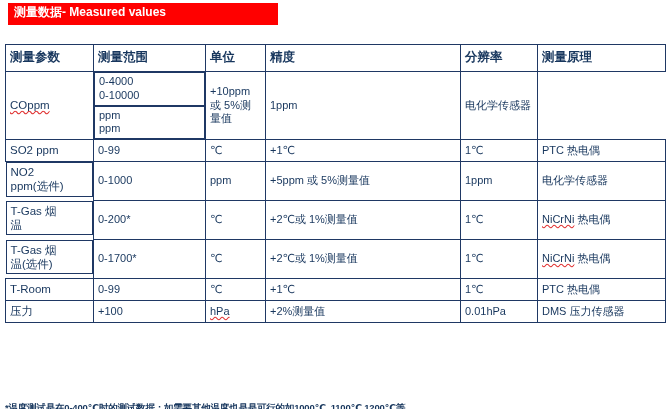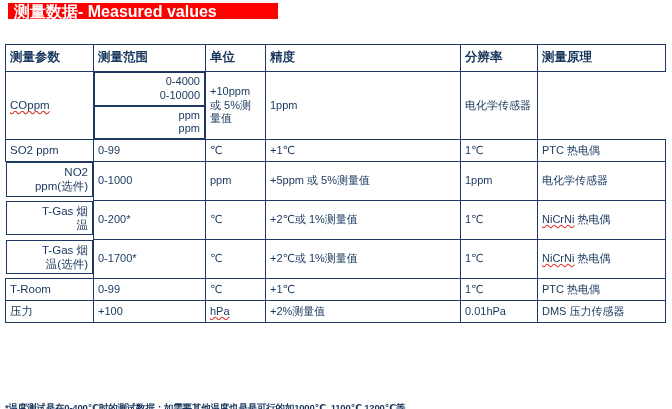--- a/index.html
+++ b/index.html
@@ -18,24 +18,24 @@
     position: relative;
     width: 672px;
     height: 409px;
   }
   
   .banner {
     position: absolute;
     left: 8px;
     top: 3px;
     width: 270px;
-    height: 16px;
+    height: 22px;
     background: #FF0000;
     color: #FFFFFF;
-    font-size: 16px;
+    font-size: 12px;
     font-weight: bold;
     line-height: 18px;
     white-space: nowrap;
     padding-left: 6px;
     box-sizing: border-box;
     letter-spacing: 0px;
   }
   
   table.spec {
     position: absolute;
@@ -66,21 +66,21 @@
   }
   .col1 { width: 88px; }
   .col2 { width: 112px; }
   .col3 { width: 60px; }
   .col4 { width: 195px; }
   .col5 { width: 77px; }
   .col6 { width: 128px; }
   .r-short { height: 22px; }
   .r-tall  { height: 39px; }
   .stack { display: block; }
-  .stack span { display: block; text-align: right; }
+  .stack span { display: block; }
   .sub { font-size: 8.5px; vertical-align: sub; }
   .squiggle {
     text-decoration: underline wavy #E03030;
     text-decoration-skip-ink: none;
     text-align: right;
   }
   
   .footnote {
     position: absolute;
     left: 5px;

